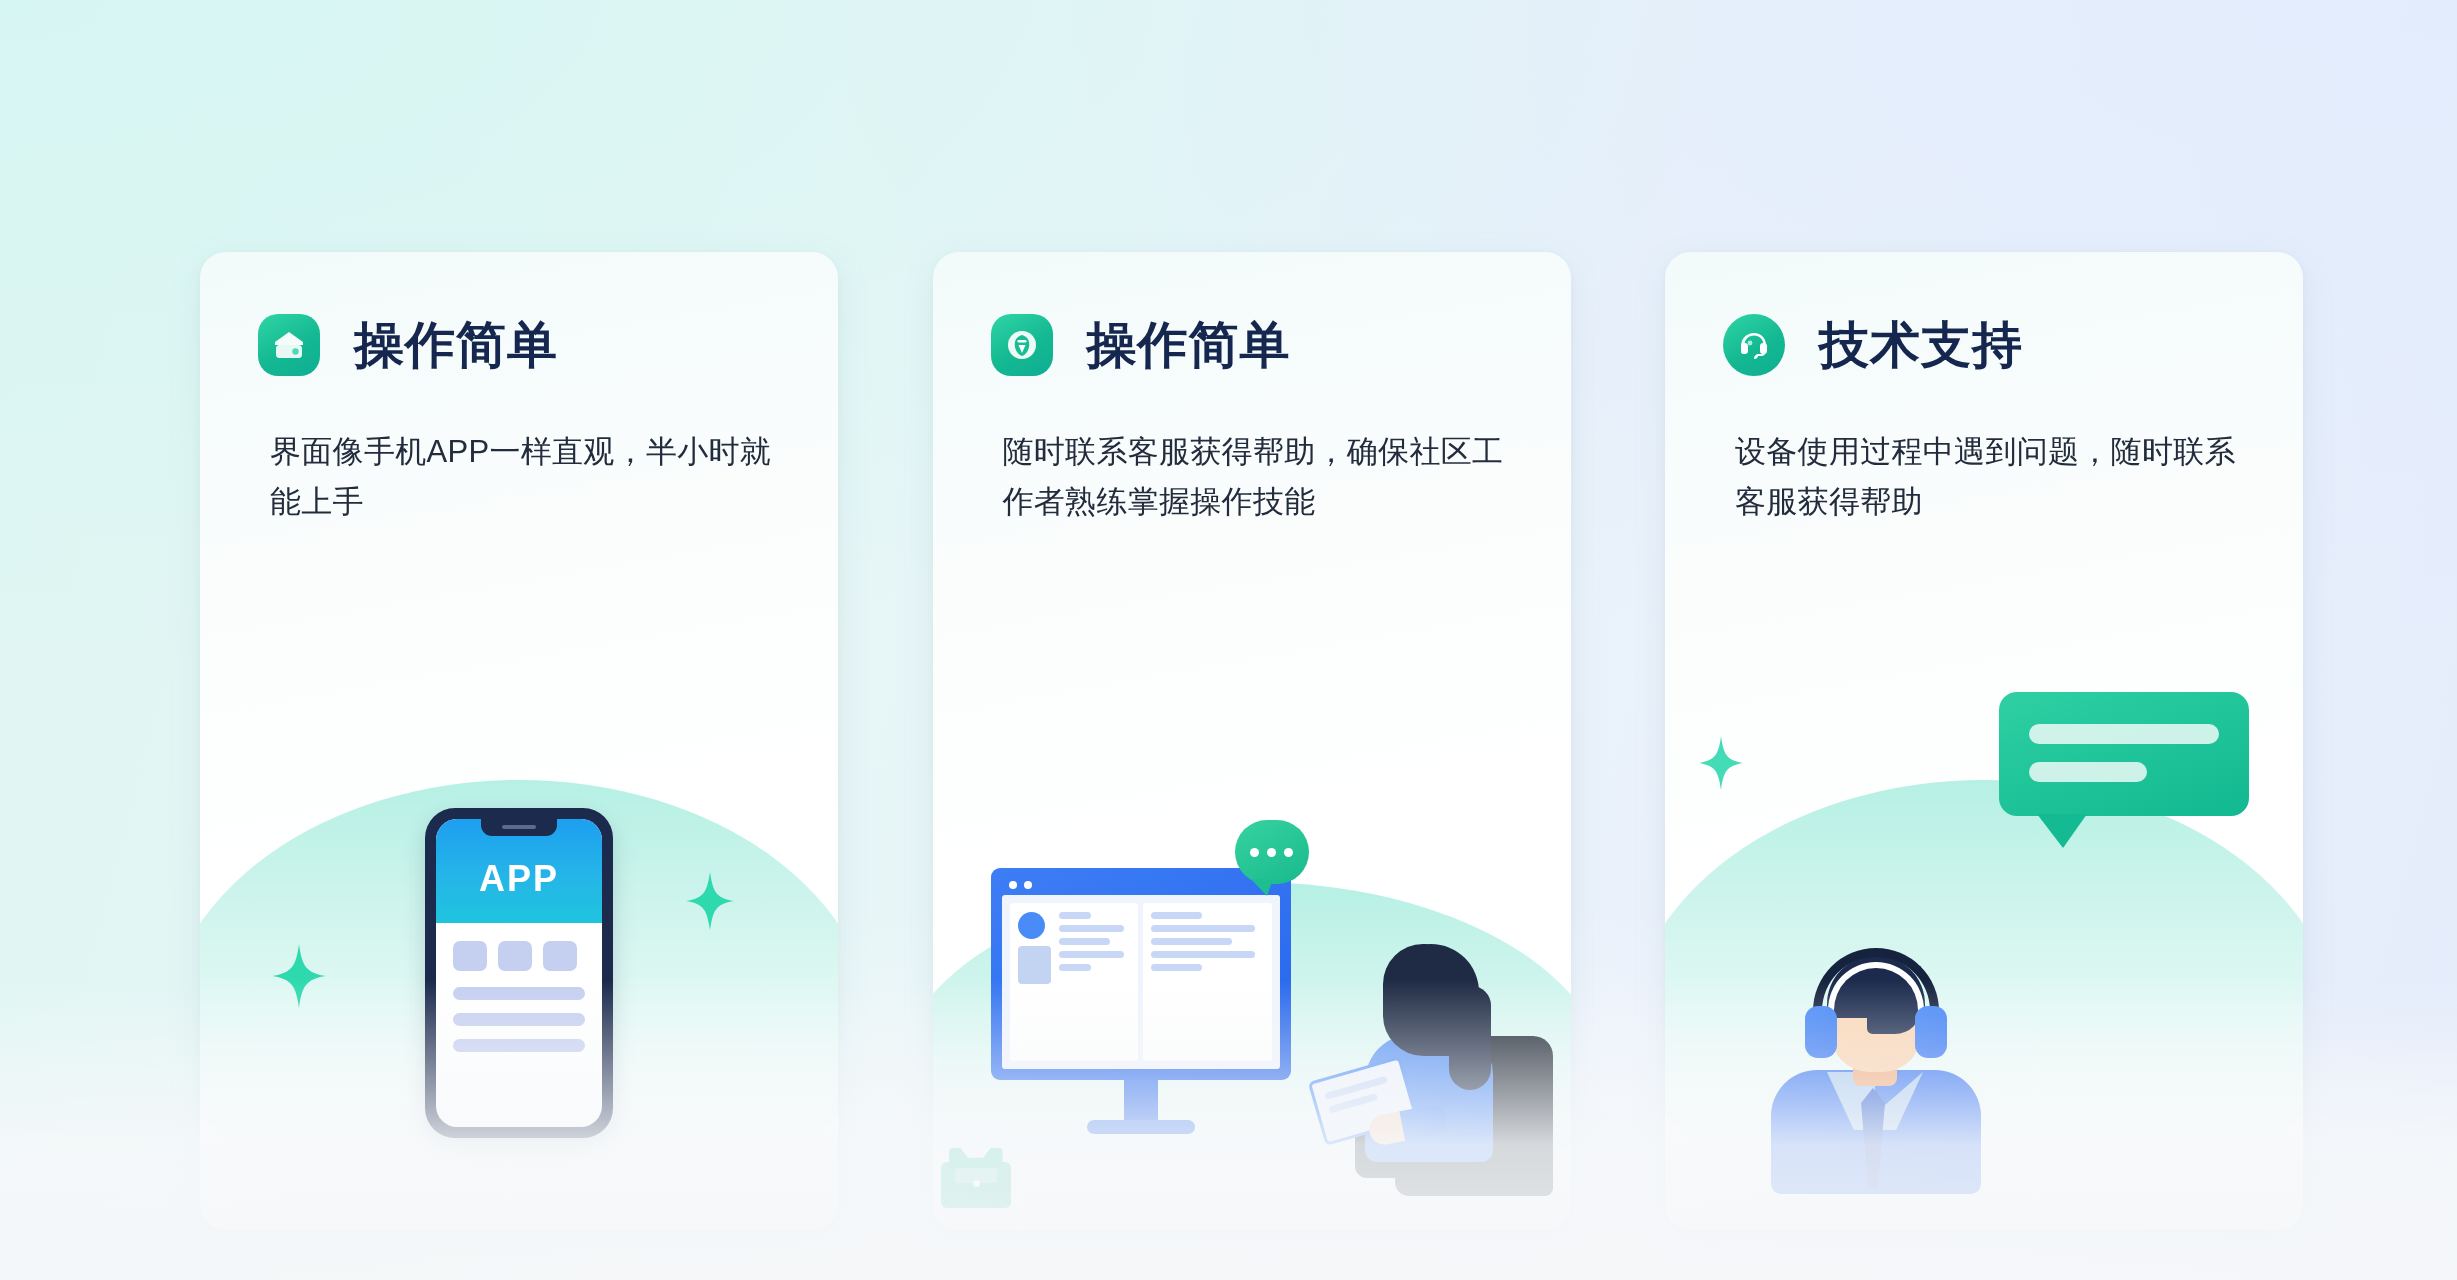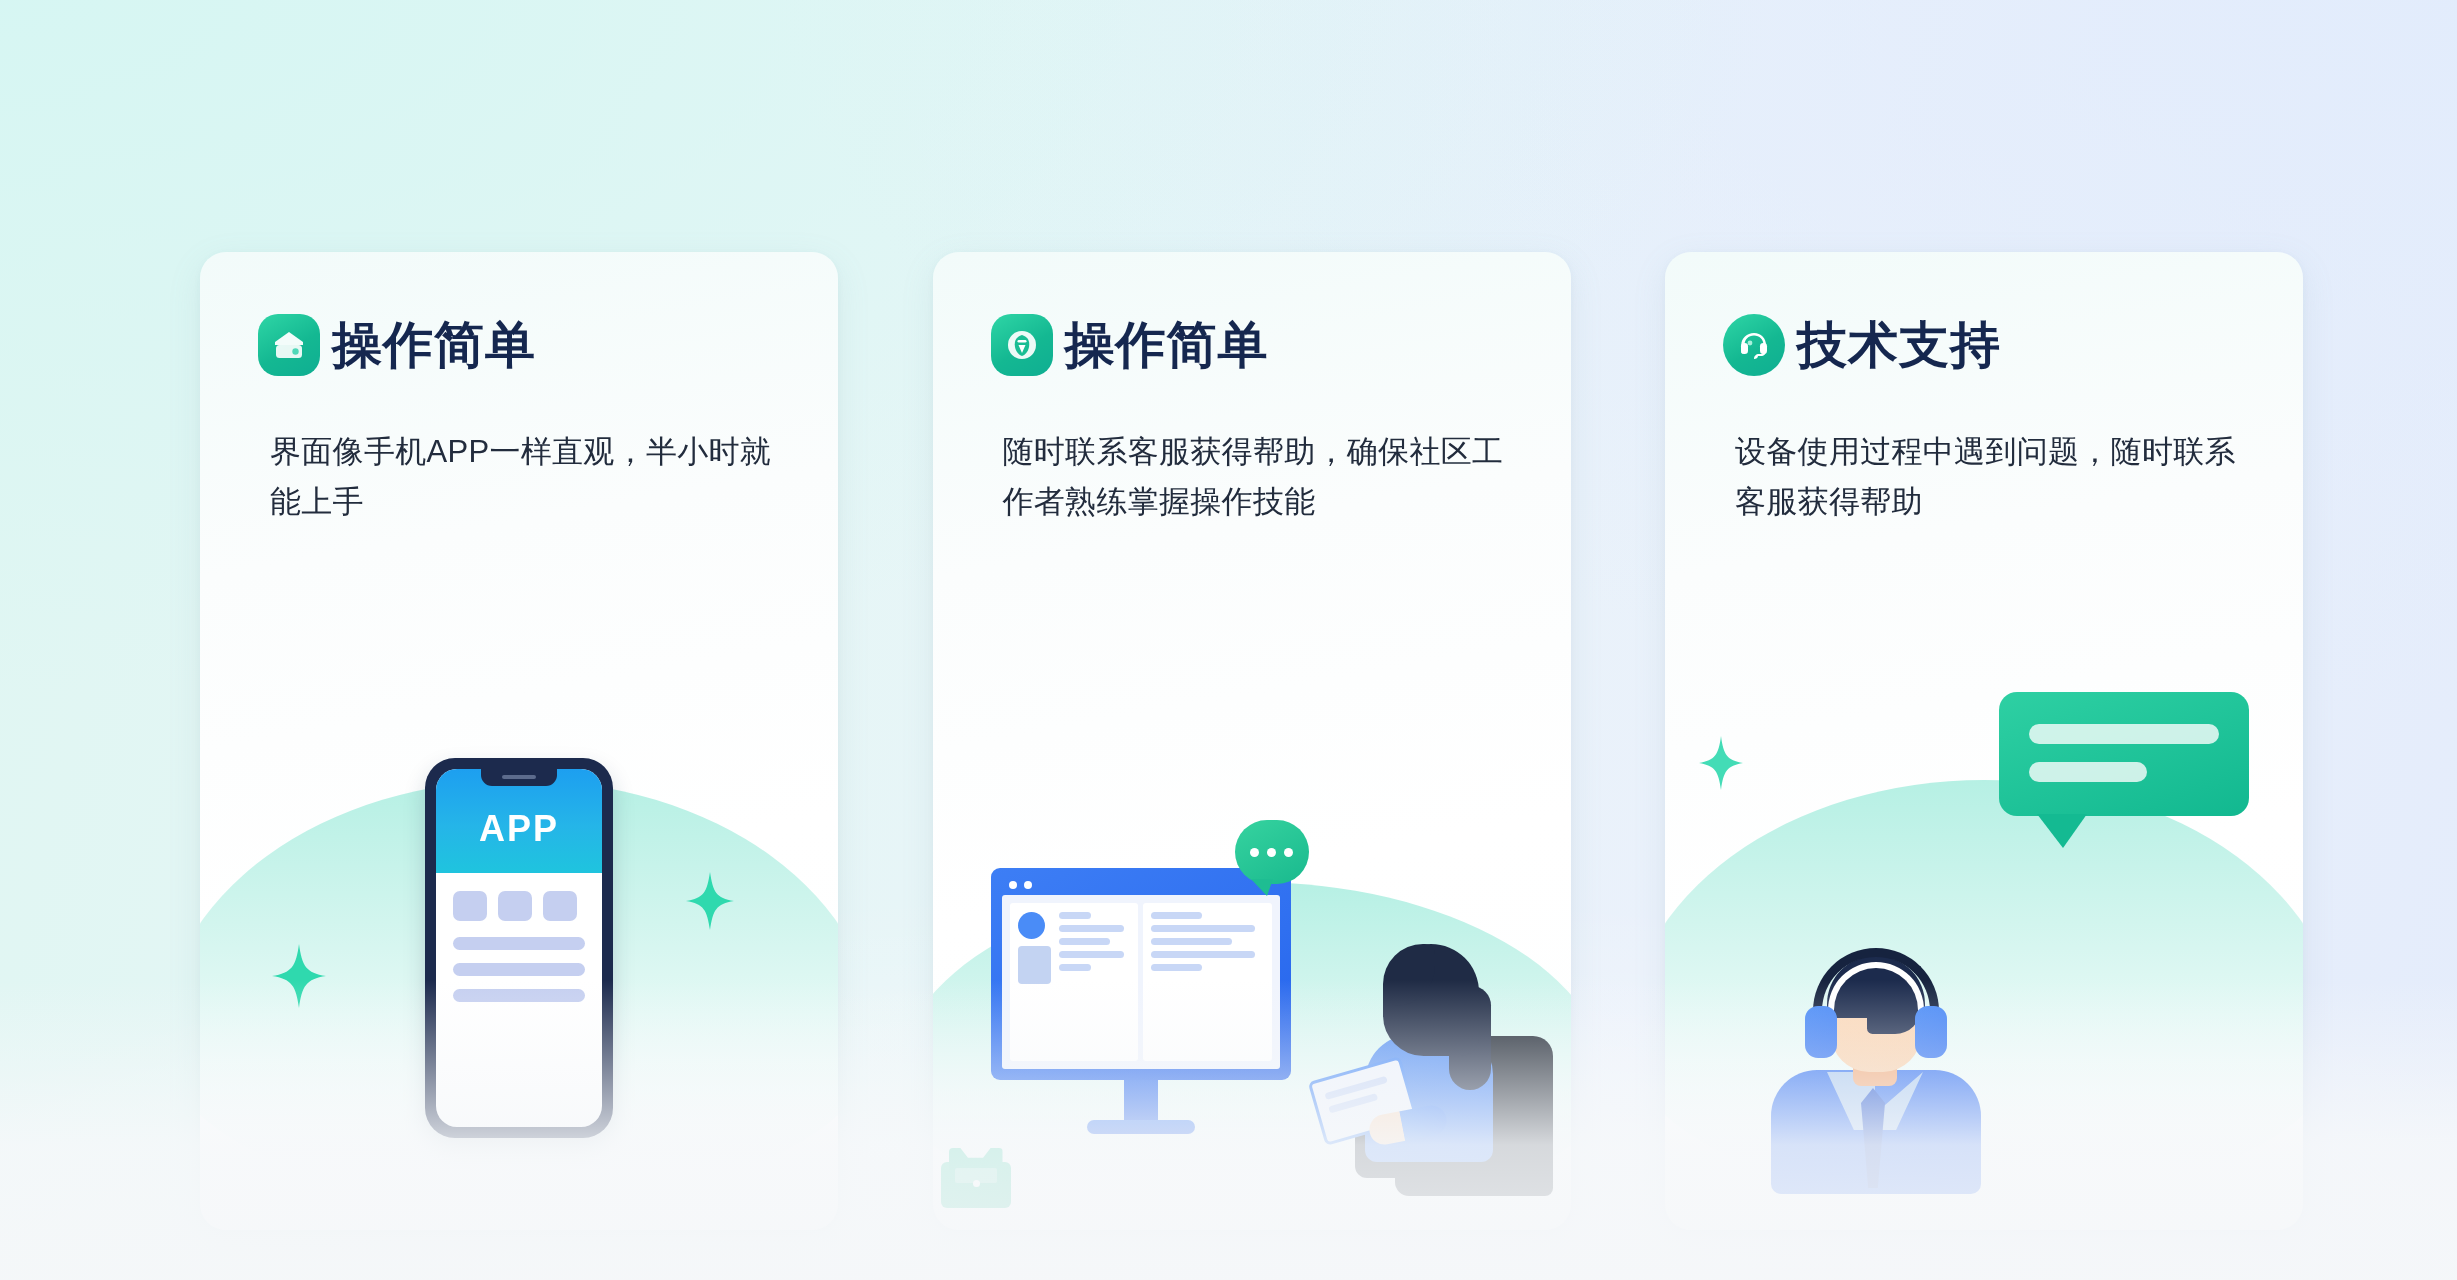--- a/index.html
+++ b/index.html
@@ -42,21 +42,21 @@
     border-radius:26px;
     overflow:hidden;
     background:linear-gradient(170deg,#f2fbfa 0%, #fbfdfd 30%, #ffffff 62%, #fdfefe 100%);
     box-shadow:0 10px 34px rgba(120,160,175,0.12), 0 2px 6px rgba(120,160,175,0.07);
   }
 
   
   .card-head {
     position:absolute;
     left:58px; top:62px;
-    display:flex; align-items:center; gap:12px;
+    display:flex; align-items:center; gap:34px;
   }
   .badge {
     width:62px; height:62px;
     display:flex; align-items:center; justify-content:center;
     background:linear-gradient(150deg,#2fd6a6 0%, #14b892 55%, #0fae92 100%);
     flex:0 0 auto;
   }
   .badge.squircle { border-radius:20px; }
   .badge.circle   { border-radius:50%; }
   .badge svg { display:block; }
@@ -96,21 +96,21 @@
   }
   .hill.low { bottom:18px; height:330px; }
 
   .sparkle { position:absolute; }
   .sparkle svg { display:block; }
 
   
   .phone {
     position:absolute;
     left:50%; margin-left:-94px; bottom:92px;
-    width:188px; height:380px;
+    width:188px; height:330px;
     background:#1c2a4d;
     border-radius:30px;
     box-shadow:0 10px 22px rgba(30,50,80,0.18);
   }
   .phone-screen {
     position:absolute; inset:11px;
     border-radius:21px;
     background:#ffffff;
     overflow:hidden;
   }

